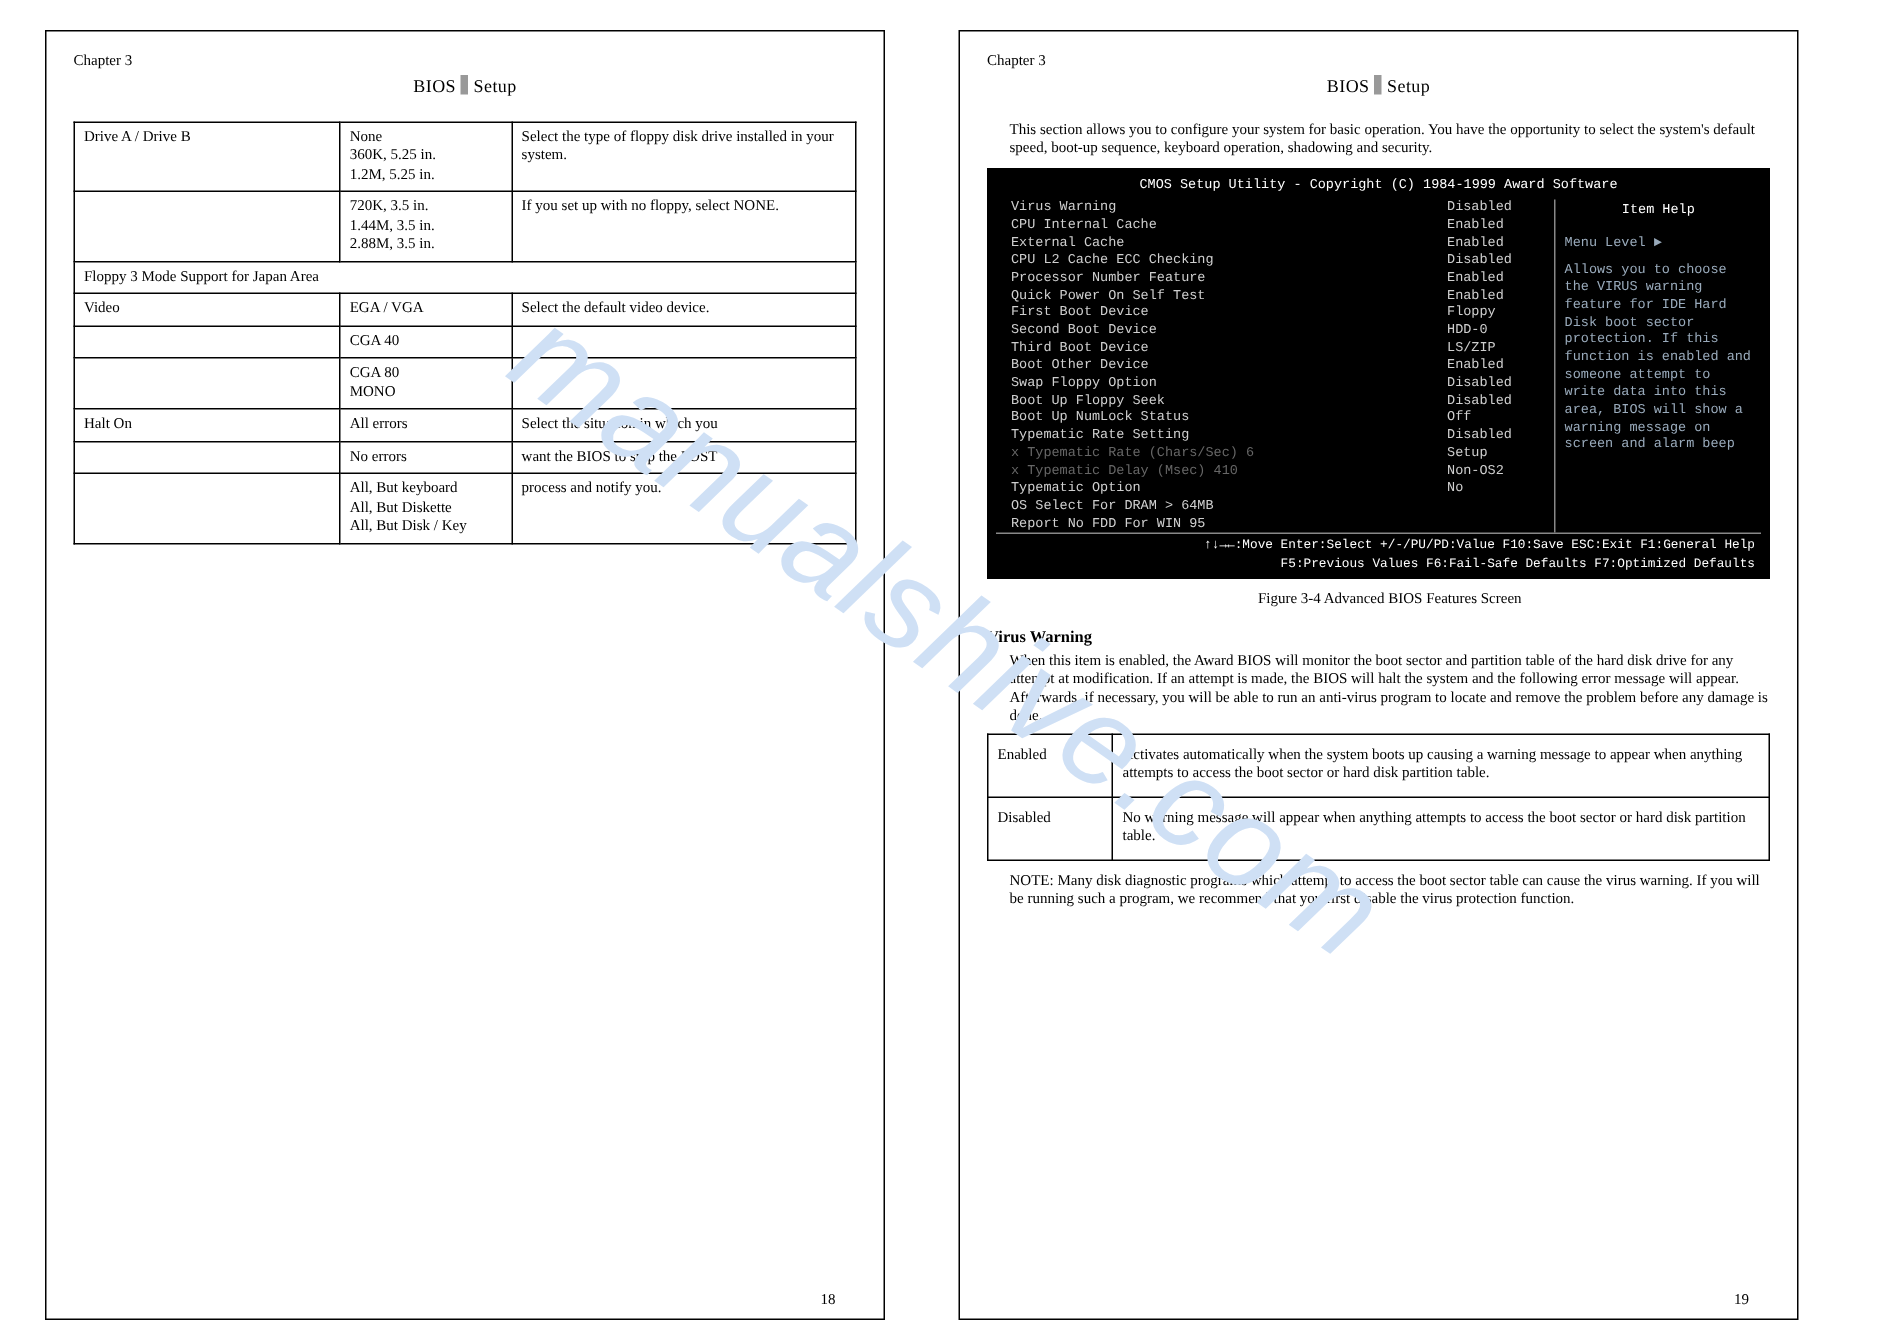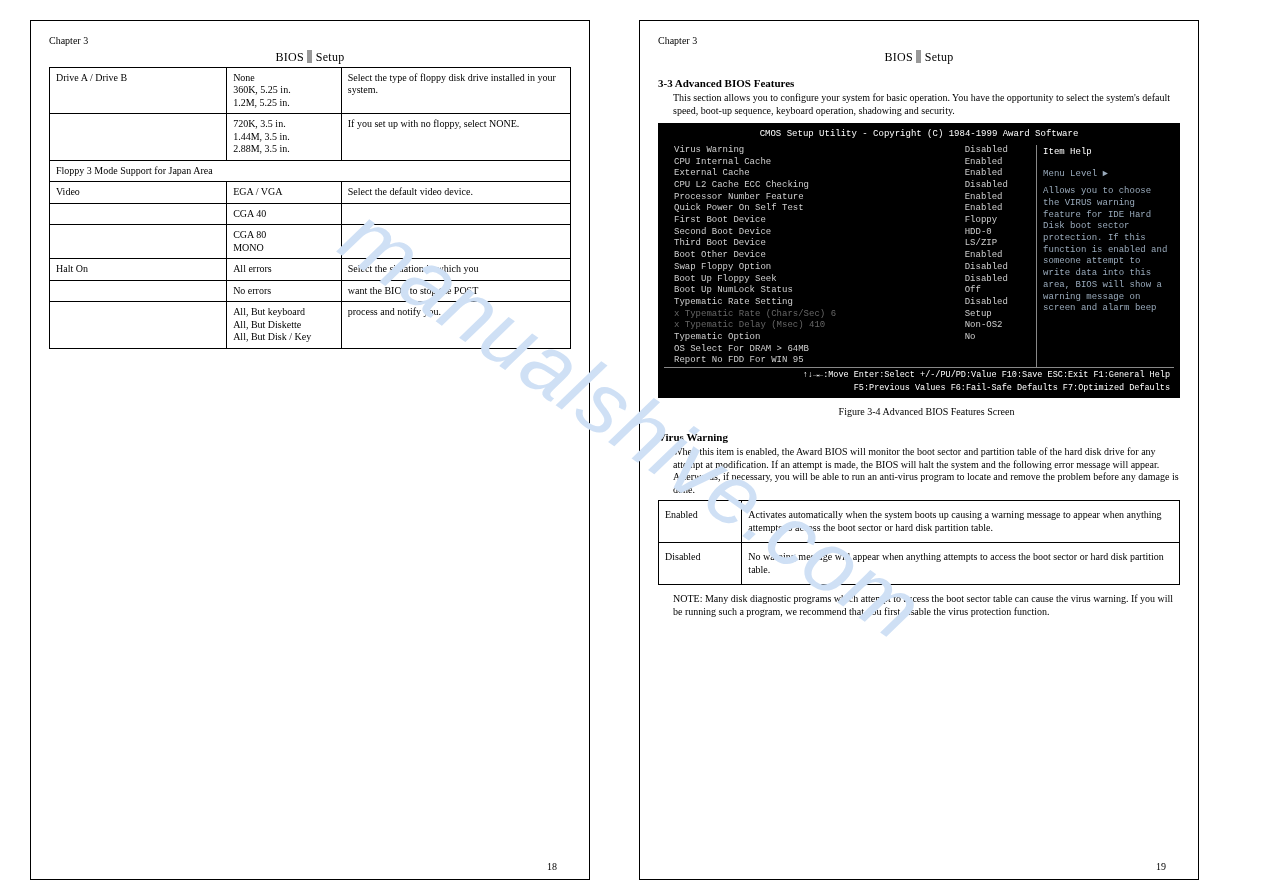--- a/index.html
+++ b/index.html
@@ -14,21 +14,21 @@
     width:560px;
     border:1px solid #000;
     padding:14px 18px 20px 18px;
     box-sizing:border-box;
     position:relative;
     min-height:860px;
   }
   .sec-title {
     text-align:center;
     font-size:12px; font-weight:normal;
-    margin:2px 0 2px 0;
+    margin:2px 0 16px 0;
     letter-spacing:.3px;
   }
   .sec-title .cursor {
     display:inline-block; width:5px; height:13px;
     background:#999; vertical-align:-2px;
   }
   .tbox {width:100%; border-collapse:collapse; font-size:10px;}
   .tbox td {border:1px solid #000; padding:4px 6px; vertical-align:top;}
   .col1 {width:34%;}
   .col2 {width:22%;}
@@ -149,21 +149,20 @@
   </div>
 
   <div class="page">
     <div style="font-size:10px;">Chapter 3</div>
     <div class="sec-title">
       <span>BIOS</span>
       <span class="cursor"></span>
       <span>Setup</span>
     </div>
 
-    <h3>3-3 Advanced BIOS Features</h3>
     <p class="rt">This section allows you to configure your system for basic operation. You have the opportunity to select the system's default speed, boot-up sequence, keyboard operation, shadowing and security.</p>
 
     <div class="bios">
       <div class="hdr">CMOS Setup Utility - Copyright (C) 1984-1999 Award Software</div>
       <div class="cols">
         <div class="lcol" id="bios-l">
             <div>Virus Warning</div>
             <div>CPU Internal Cache</div>
             <div>External Cache</div>
             <div>CPU L2 Cache ECC Checking</div>
@@ -198,21 +197,21 @@
             <div>Disabled</div>
             <div>Off</div>
             <div>Disabled</div>
             <div></div>
             <div></div>
             <div>Setup</div>
             <div>Non-OS2</div>
             <div>No</div>
           </div>
         <div class="rcol">
-          <div style="color:#fff;text-align:left">Item Help</div>
+          <div style="color:#fff;text-align:center">Item Help</div>
           <div style="margin-top:10px">Menu Level   ►</div>
           <div style="margin-top:6px">Allows you to choose the VIRUS warning feature for IDE Hard Disk boot sector protection. If this function is enabled and someone attempt to write data into this area, BIOS will show a warning message on screen and alarm beep</div>
         </div>
       </div>
       <div class="foot">↑↓→←:Move  Enter:Select  +/-/PU/PD:Value  F10:Save  ESC:Exit  F1:General Help</div>
       <div class="foot" style="border:none">F5:Previous Values   F6:Fail-Safe Defaults   F7:Optimized Defaults</div>
     </div>
 
     <div class="rt" style="text-align:center">Figure 3-4 Advanced BIOS Features Screen</div>
 

